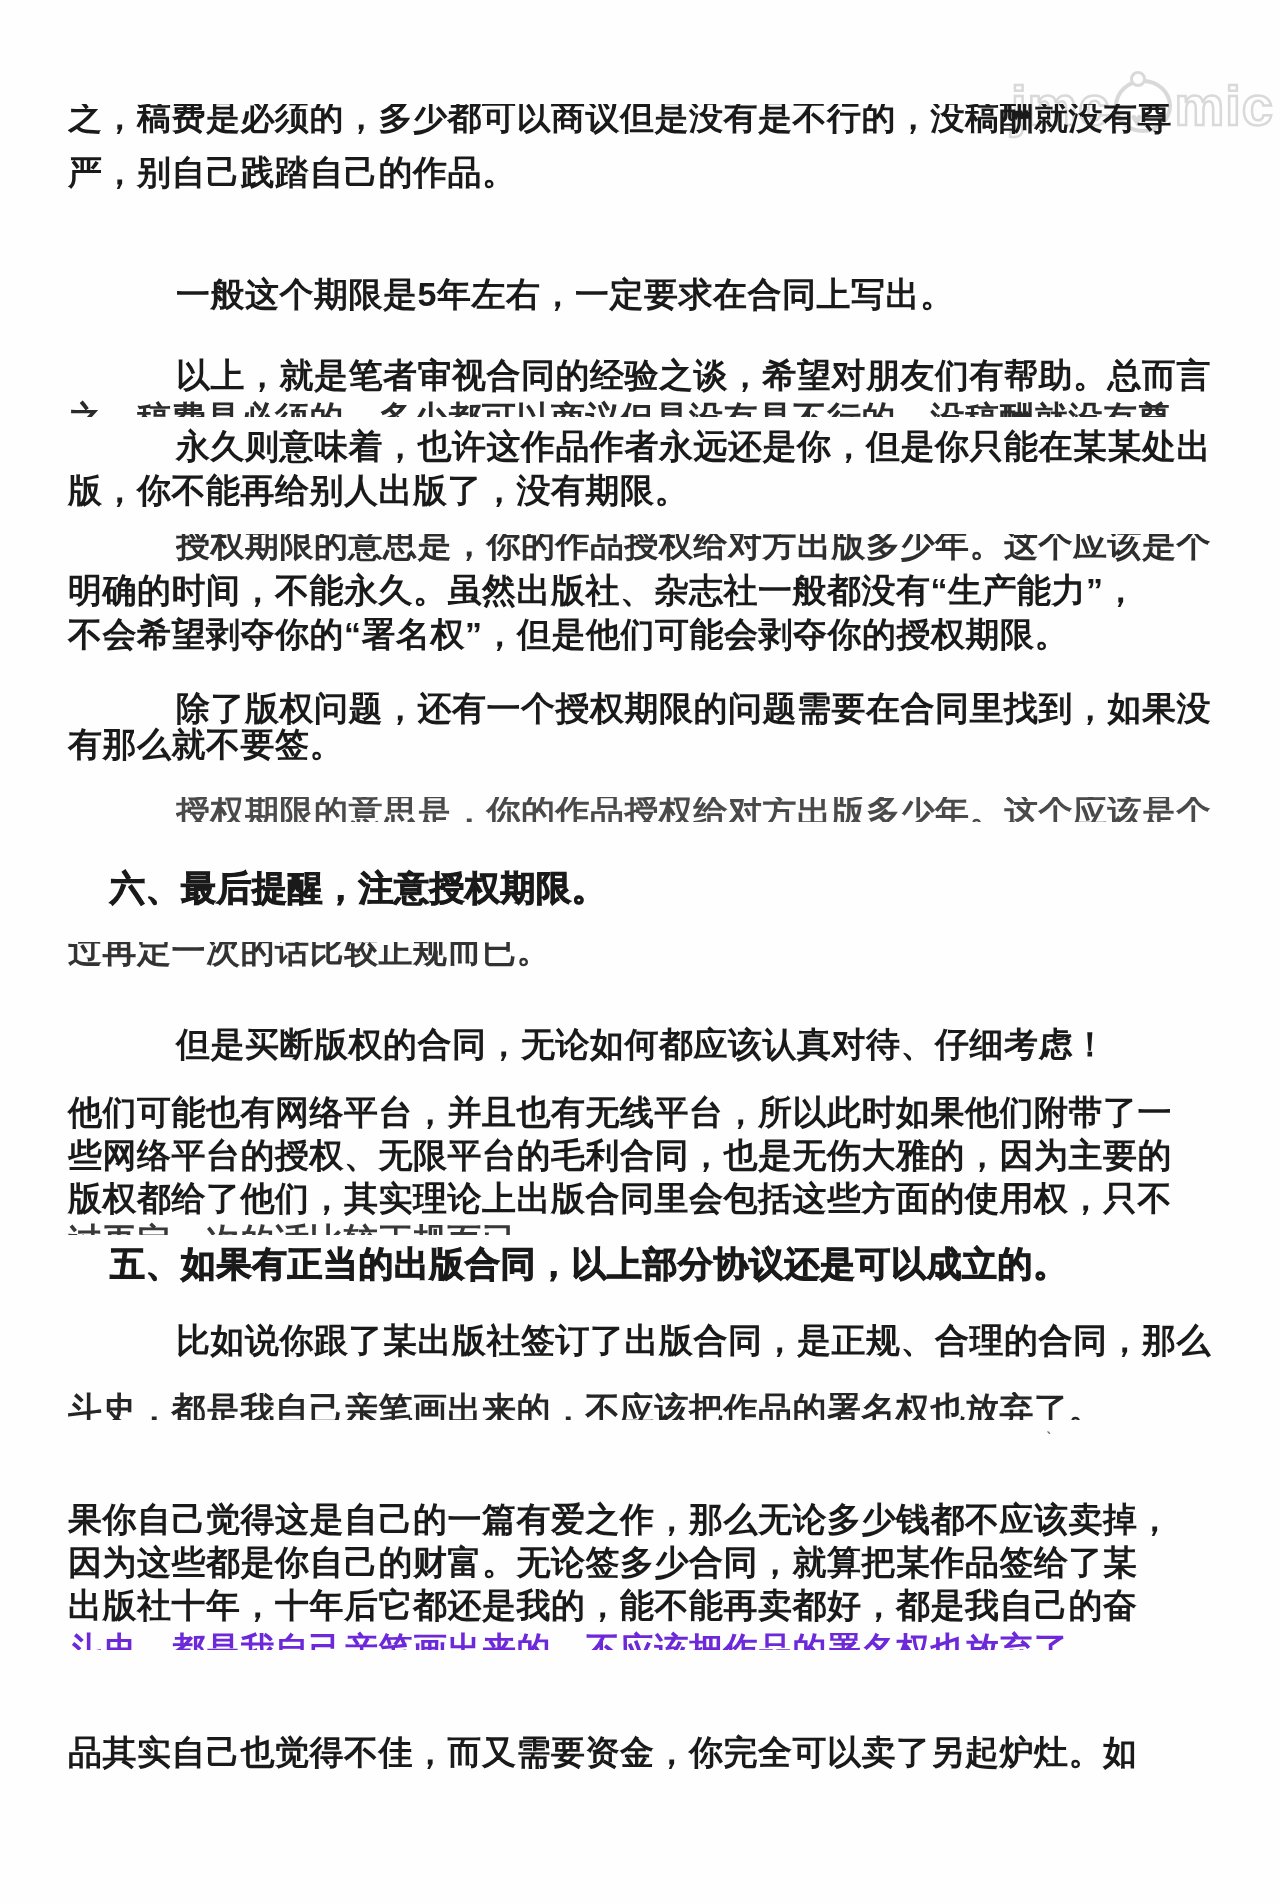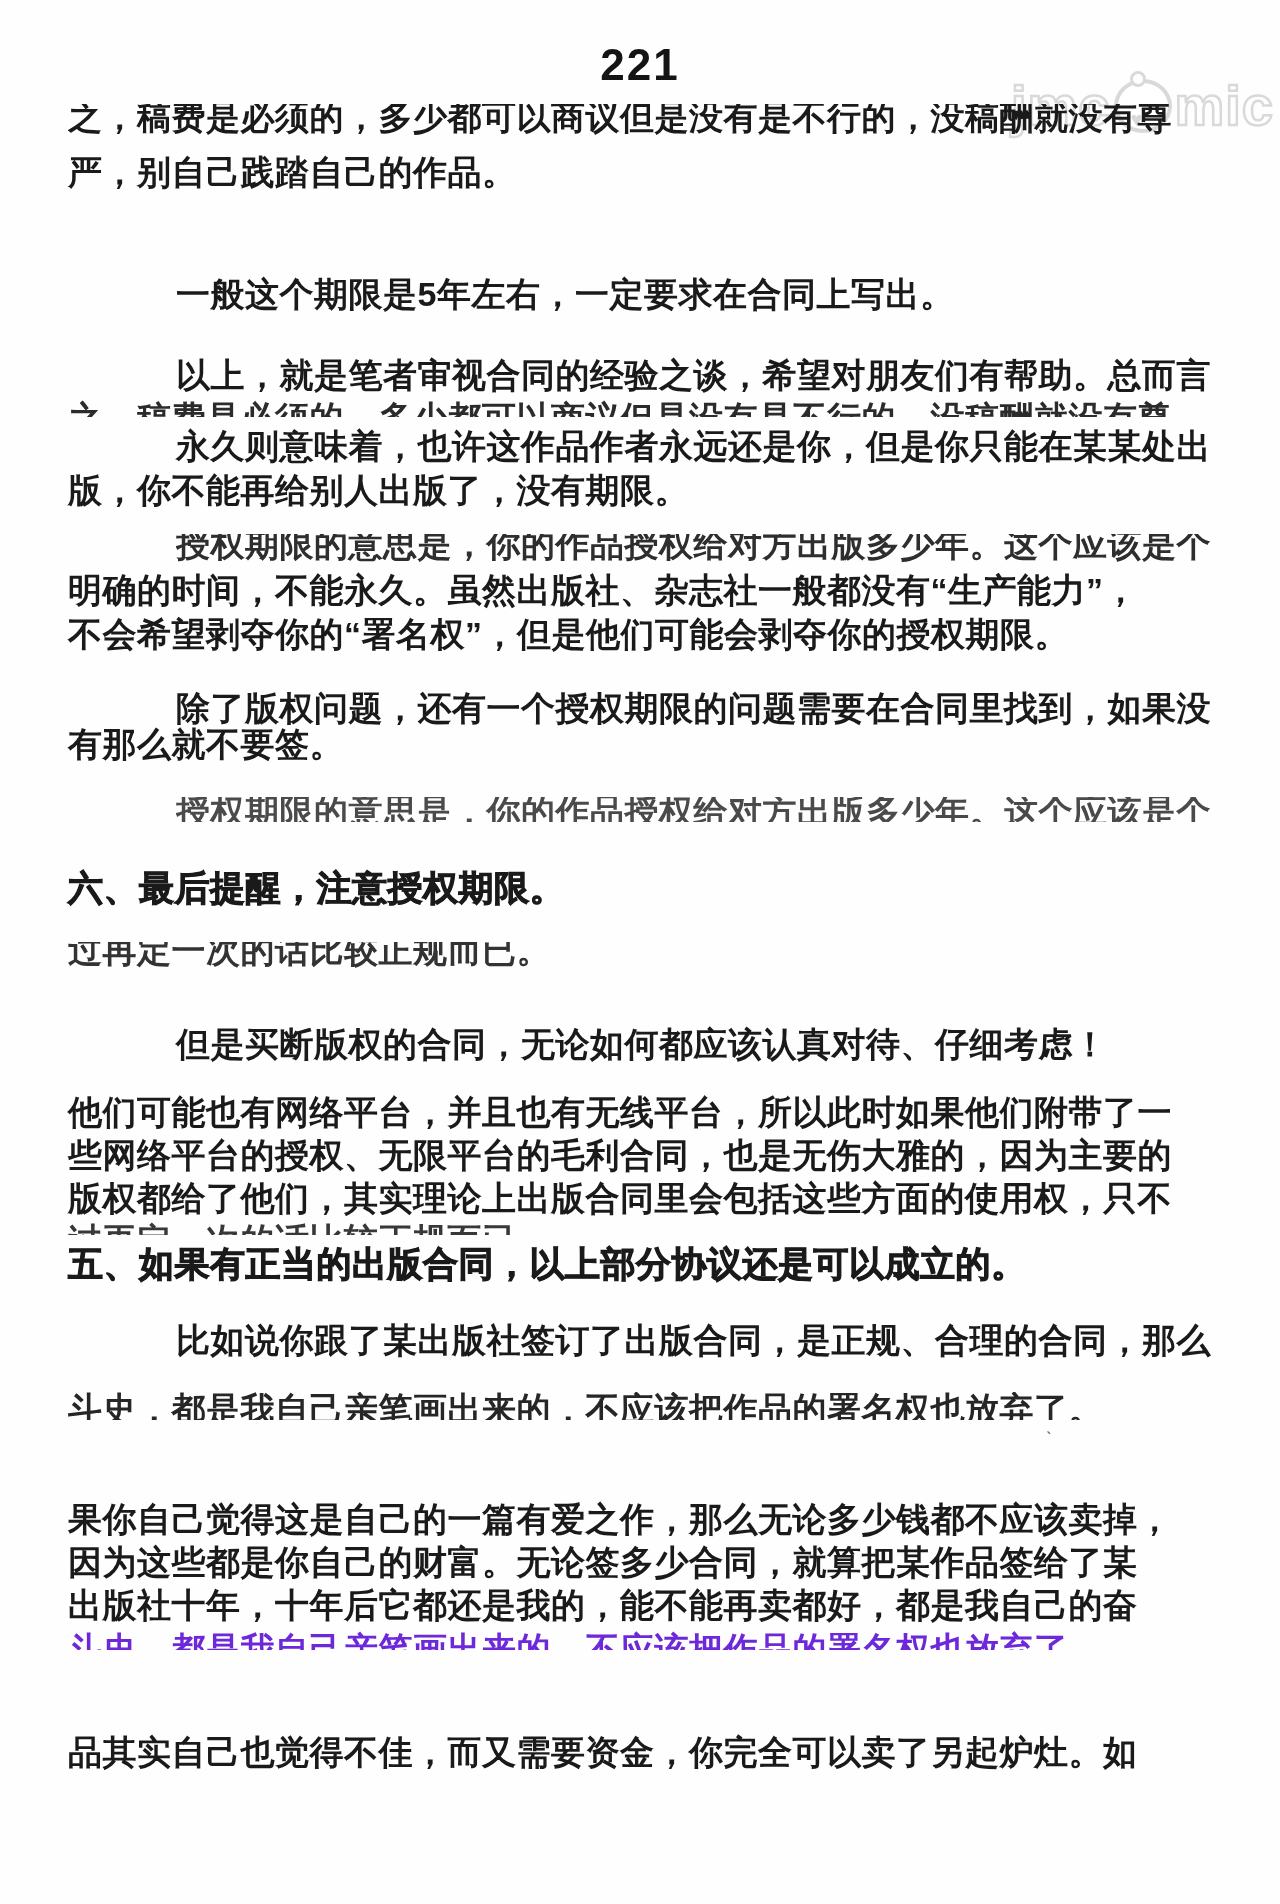--- a/index.html
+++ b/index.html
@@ -12,21 +12,21 @@
     position:absolute;top:40px;left:0;right:0;text-align:center;
     font-size:44px;font-weight:bold;letter-spacing:2px;color:#141414;
   }
   
   .ln{
     position:absolute;left:68px;white-space:nowrap;
     font-size:34px;line-height:44px;height:44px;
     font-weight:bold;color:#1a1a1a;letter-spacing:0.5px;
   }
   .indent{left:176px;}
-  .hd{font-size:35px;-webkit-text-stroke:1px currentColor;}
+  .hd{font-size:35px;margin-left:42px;-webkit-text-stroke:1px currentColor;}
   
   .clip{overflow:hidden;}
   .clip > span{display:block;}
   .cA{height:36px;} .cA > span{margin-top:-9px;}           
   .cB{height:21px;color:#2b2b2b;}                          
   .cC{height:33px;color:#2e2e2e;} .cC > span{margin-top:-12px;} 
   .cD{height:25px;color:#4a4a4a;} .cD > span{margin-top:-8px;}  
   .cE{height:29px;color:#333333;} .cE > span{margin-top:-14px;} 
   .cF{height:17px;color:#383838;}                          
   .cG{height:28px;color:#262626;margin-top:36px;} .cG > span{margin-top:-5px;}  
@@ -52,21 +52,20 @@
   .stray{
     position:absolute;left:1046px;top:1430px;font-size:16px;color:#6f6f6f;
     font-weight:bold;-webkit-text-stroke:0;
   }
 </style>
 </head>
 <body>
 
 <div class="page">
 
-  <div class="pageno">221</div>
 
   <div class="wm">
     <span>jmc</span>
     <span class="wm-o">
         <span class="heart">♥</span>
       </span>
     <span>mic</span>
   </div>
 
   <div class="ln clip cA" style="top:104px">

